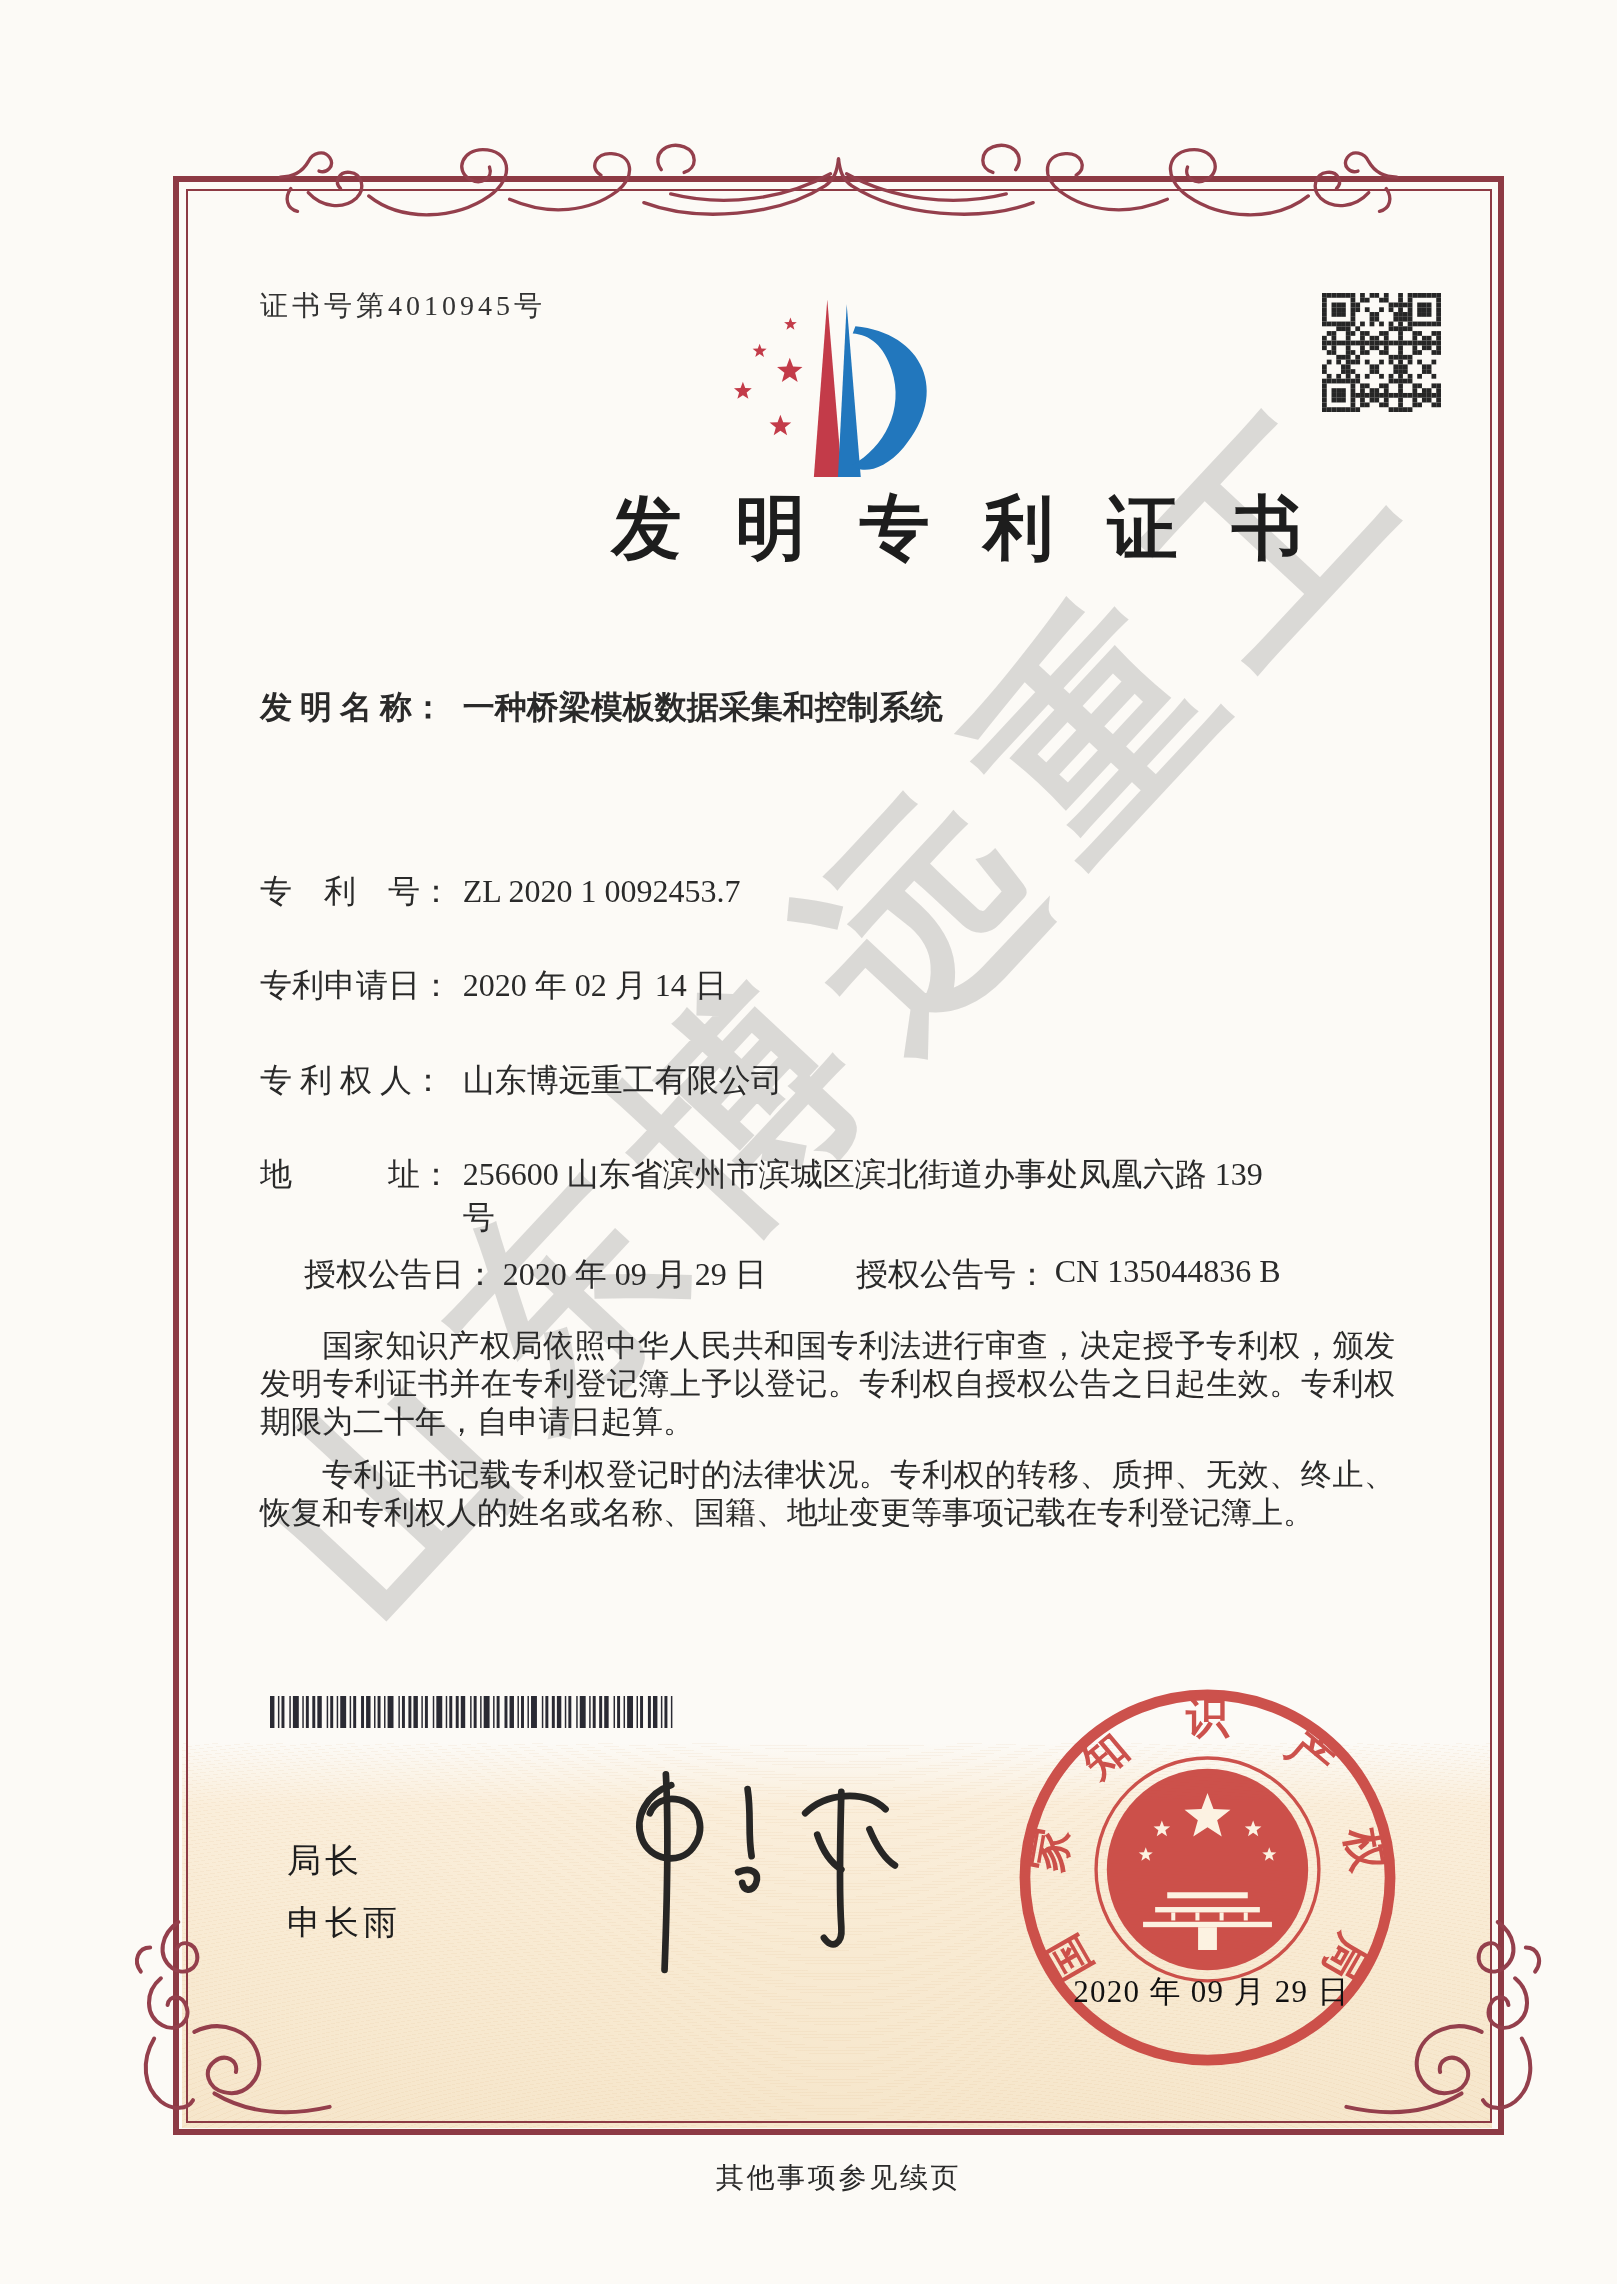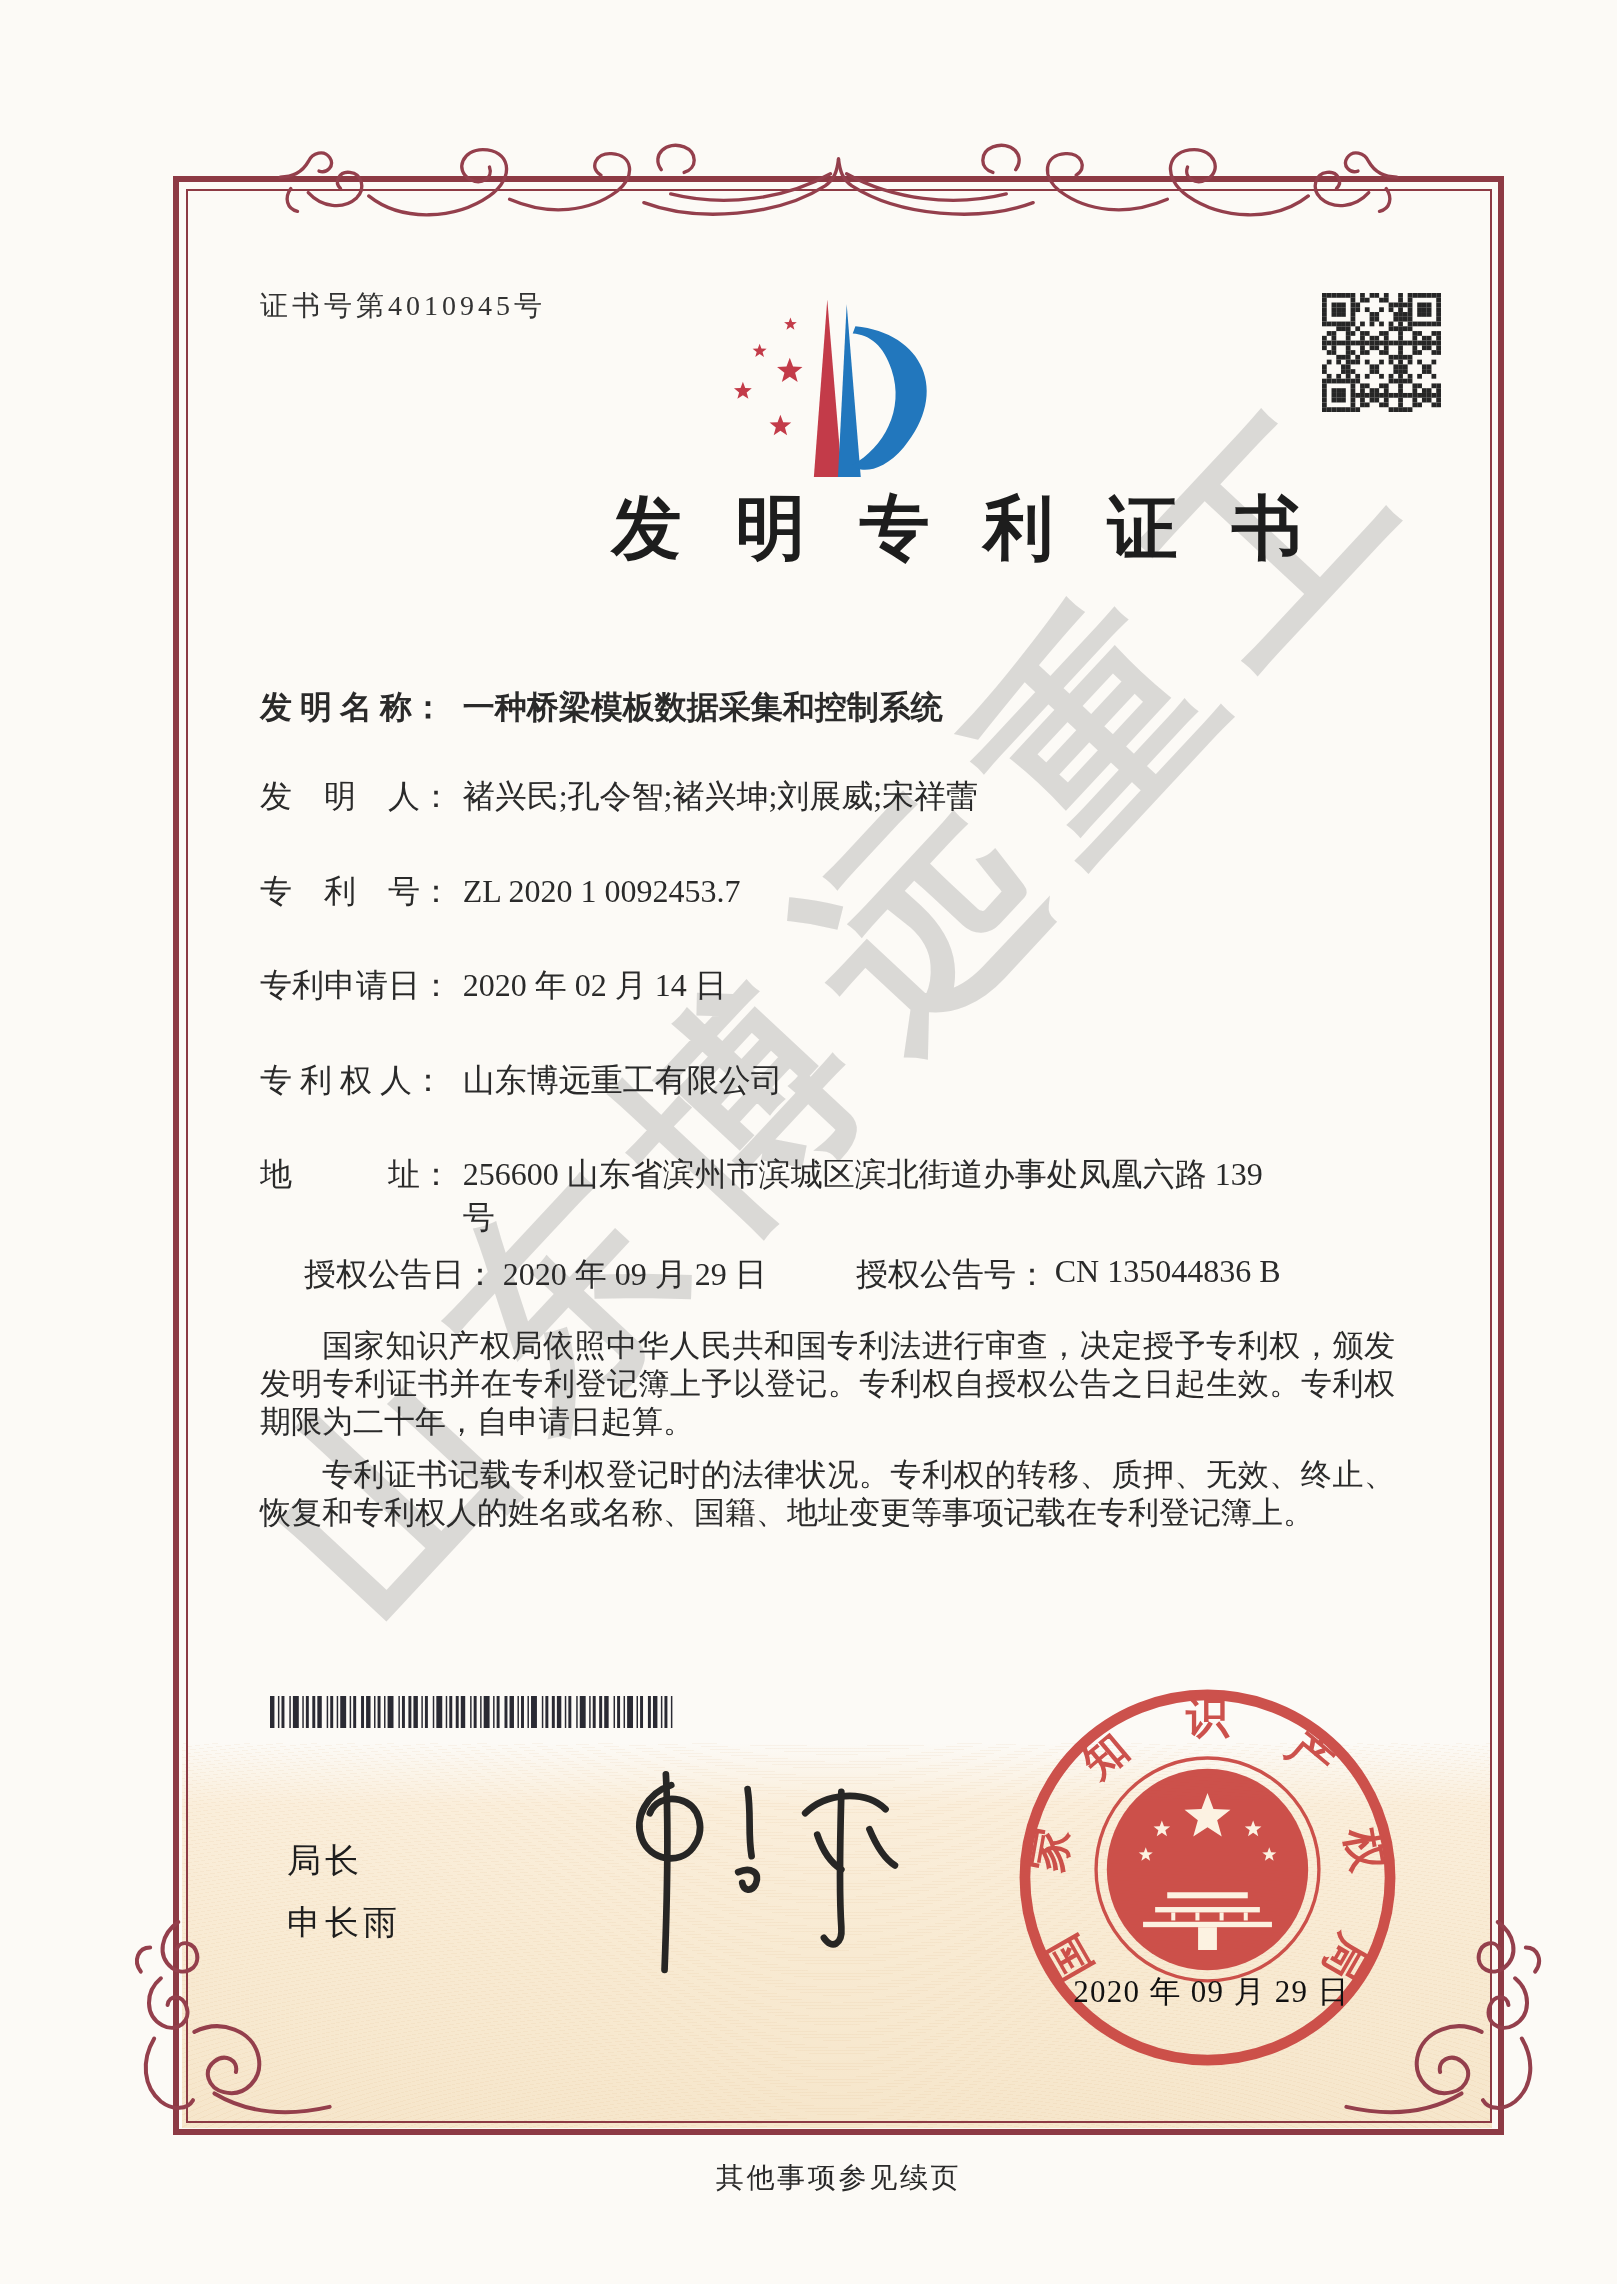--- a/index.html
+++ b/index.html
@@ -509,24 +509,20 @@
     </svg>
 
   <div class="title-wrap">
     <span>发明专利证书</span>
   </div>
 
   <div class="frow r0">
     <div class="lbl">发 明 名 称：</div>
     <div class="val">一种桥梁模板数据采集和控制系统</div>
   </div>
-  <div class="frow r1">
-    <div class="lbl">发　明　人：</div>
-    <div class="val">褚兴民;孔令智;褚兴坤;刘展威;宋祥蕾</div>
-  </div>
   <div class="frow r2">
     <div class="lbl">专　利　号：</div>
     <div class="val">ZL 2020 1 0092453.7</div>
   </div>
   <div class="frow r3">
     <div class="lbl">专利申请日：</div>
     <div class="val">2020 年 02 月 14 日</div>
   </div>
   <div class="frow r4">
     <div class="lbl">专 利 权 人：</div>

